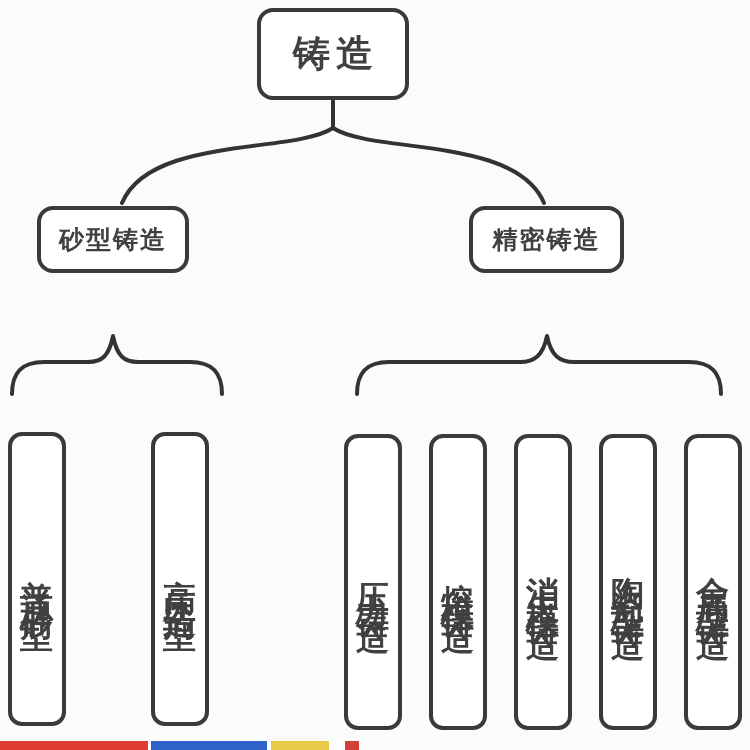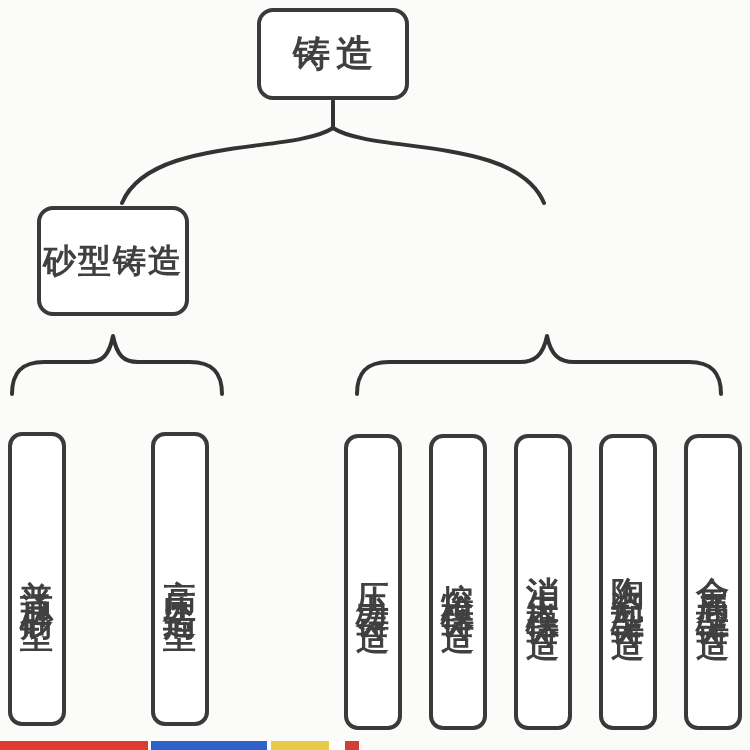--- a/index.html
+++ b/index.html
@@ -43,22 +43,22 @@
     left: 257px;
     top: 8px;
     width: 152px;
     height: 92px;
     font-size: 37px;
     letter-spacing: 6px;
   }
   .node-root span { padding-left: 6px; }
   .node-branch {
     top: 206px;
-    height: 110px;
-    font-size: 33px;
+    height: 67px;
+    font-size: 25px;
     letter-spacing: 2px;
   }
   .node-branch-left  { left: 37px;  width: 152px; }
   .node-branch-right { left: 469px; width: 155px; }
   .node-leaf {
     border-radius: 14px;
     border-width: 4px;
     width: 58px;
     height: 294px;
     top: 432px;
@@ -102,20 +102,23 @@
     </g>
   </svg>
 
   <div class="node node-h node-root">
     <span>铸造</span>
   </div>
 
   <div class="node node-h node-branch node-branch-left">
     <span>砂型铸造</span>
   </div>
+  <div class="node node-h node-branch node-branch-right">
+    <span>精密铸造</span>
+  </div>
 
   <div class="node node-leaf leaf-l0">
     <span>普通砂型</span>
   </div>
   <div class="node node-leaf leaf-l1">
     <span>高压造型</span>
   </div>
 
   <div class="node node-leaf leaf-r0">
     <span>压力铸造</span>

